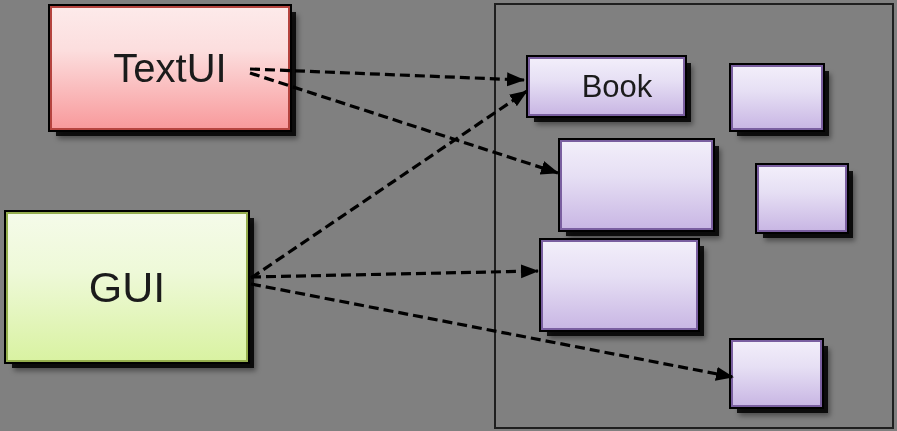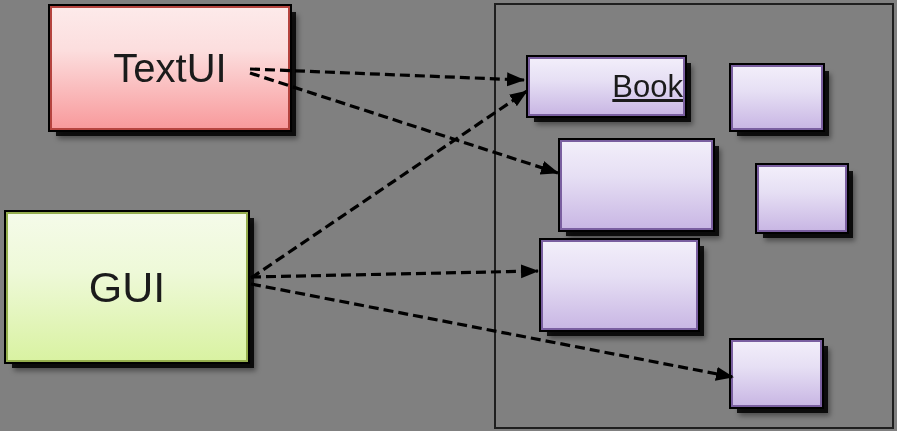--- a/index.html
+++ b/index.html
@@ -39,21 +39,21 @@
     left:494px;top:3px;width:400px;height:426px;
     box-sizing:border-box;
     border:2px solid #1f1f1f;
     background:transparent;
   }
   
   .purple{
     border:2px solid #7a5fa0;
     background:linear-gradient(to bottom,#f2eefa 0%,#e6dff4 40%,#c9b7e4 100%);
   }
-  .book{left:528px;top:57px;width:157px;height:59px;justify-content:flex-end;padding-left:21px;font-size:31px;text-decoration:underline;}
+  .book{left:528px;top:57px;width:157px;height:59px;justify-content:center;padding-left:21px;font-size:31px;}
   .box-small-1{left:731px;top:65px;width:92px;height:65px;}
   .box-medium{left:560px;top:140px;width:153px;height:90px;}
   .box-small-2{left:757px;top:165px;width:90px;height:67px;}
   .box-large{left:541px;top:240px;width:157px;height:90px;}
   .box-small-3{left:731px;top:340px;width:91px;height:67px;}
   .edges{
     position:absolute;left:0;top:0;width:897px;height:431px;
     pointer-events:none;
   }
   .edge{

